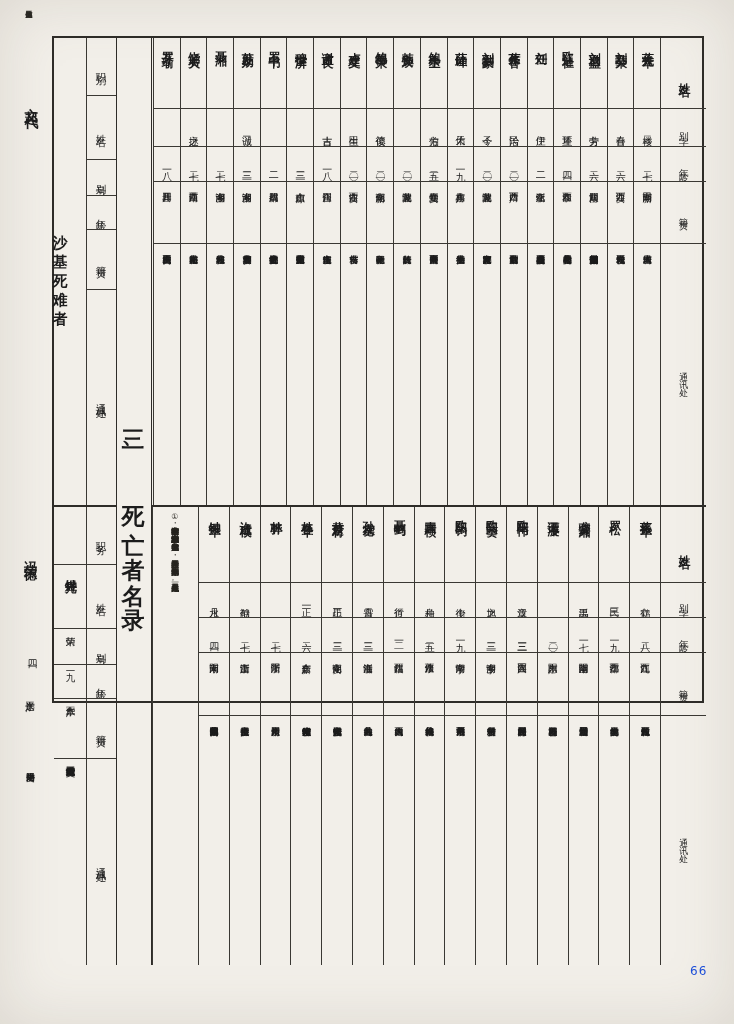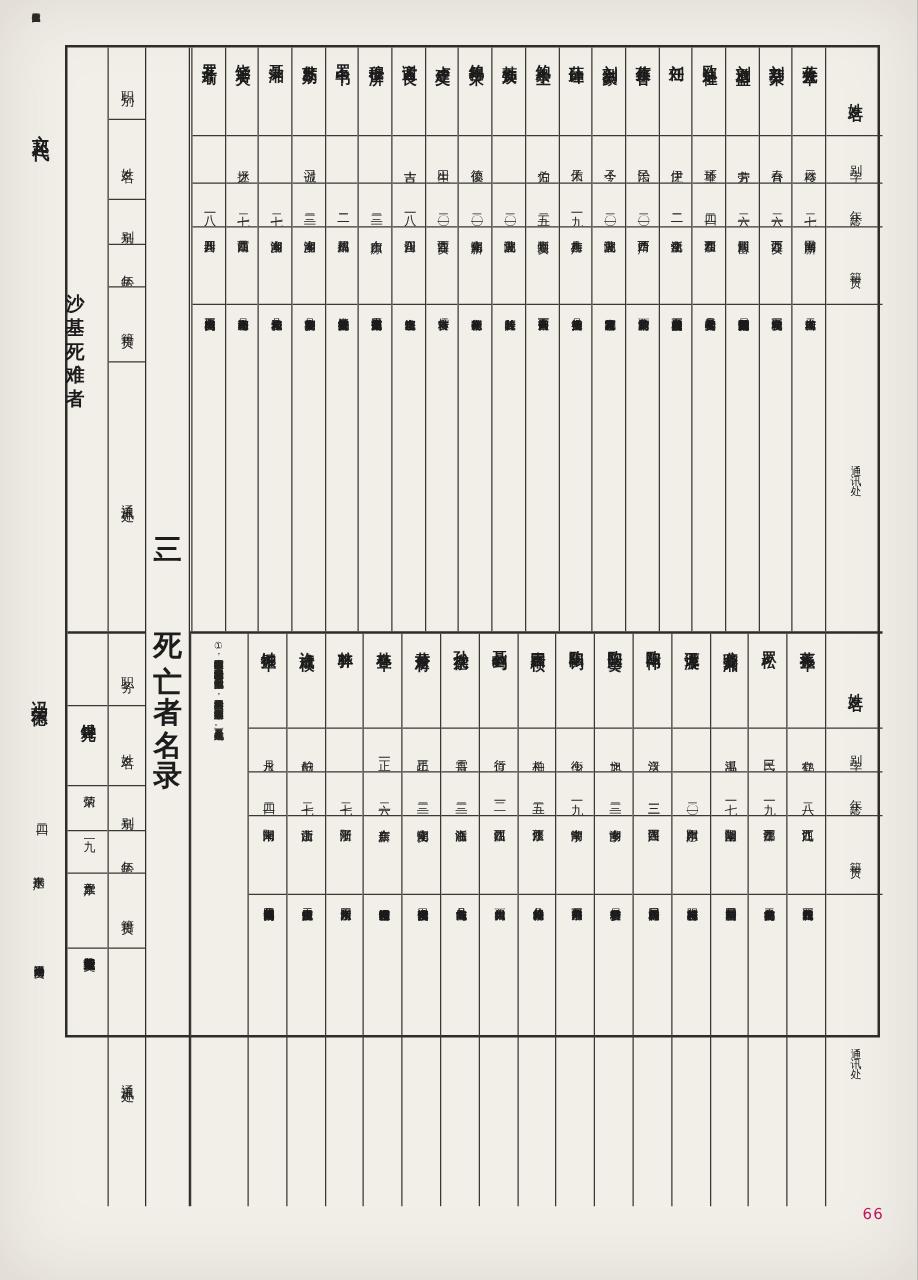--- a/index.html
+++ b/index.html
@@ -4,21 +4,21 @@
 <style>
   * { margin:0; padding:0; box-sizing:border-box; }
   html,body { background:#9a9a9a; }
   .sheet {
     position:relative; width:734px; height:1024px; margin:0 auto;
     background:#f2efe9; color:#1c1c1c; overflow:hidden;
     font-family:"DejaVu Sans", sans-serif;
     box-shadow: inset 0 0 60px rgba(120,110,95,.18);
   }
   
-  .table-box { position:absolute; left:52px; top:36px; width:652px; height:794px; border:2px solid #2e2c28; background:transparent; }
+  .table-box { position:absolute; left:52px; top:36px; width:652px; height:667px; border:2px solid #2e2c28; background:transparent; }
   .cell { display:flex; justify-content:center; align-items:flex-start; overflow:hidden; border-bottom:1px solid #3a3833; }
   .cell:last-child { border-bottom:none; flex:1 1 auto; }
   .cell > span { writing-mode:vertical-rl; text-orientation:upright; line-height:1.15; }
 
   
   .mini { position:absolute; display:flex; flex-direction:row-reverse; width:62px; background:transparent; }
   .mini-top { left:0; top:0; height:469px; border-bottom:2px solid #2e2c28; }
   .mini-bottom { left:0; top:469px; height:458px; }
   .mini-hcol { width:30px; height:100%; border-left:1px solid #3a3833; display:flex; flex-direction:column; }
   .mini-dcol { width:32px; height:100%; display:flex; flex-direction:column; }
@@ -68,21 +68,21 @@
 
   
   .m-item { position:absolute; writing-mode:vertical-rl; text-orientation:upright; }
   .m-note { left:24px; top:5px; height:88px; font-size:7px; line-height:1.2; color:#2a2823; }
   .m-name-top { left:23px; top:96px; font-size:14px; font-weight:700; letter-spacing:4px; }
   .m-name-bottom { left:21px; top:550px; font-size:13px; font-weight:700; letter-spacing:4px; }
   .m-age { left:25px; top:652px; font-size:10px; }
   .m-origin { left:25px; top:694px; font-size:9.5px; line-height:1.05; }
   .m-addr { left:25px; top:766px; height:190px; font-size:8.5px; line-height:1.3; }
 
-  .page-number { position:absolute; left:690px; top:964px; font-size:12px; color:#be185d; letter-spacing:1px; }
+  .page-number { position:absolute; left:690px; top:964px; font-size:12px; color:#1d4ed8; letter-spacing:1px; }
 </style>
 </head>
 <body>
 
 <div class="sheet">
 
   <div class="m-item m-note">第三期入伍生队第七连排长</div>
   <div class="m-item m-name-top">文起代</div>
   <div class="m-item m-name-bottom">冯荣德</div>
   <div class="m-item m-age">二四</div>

